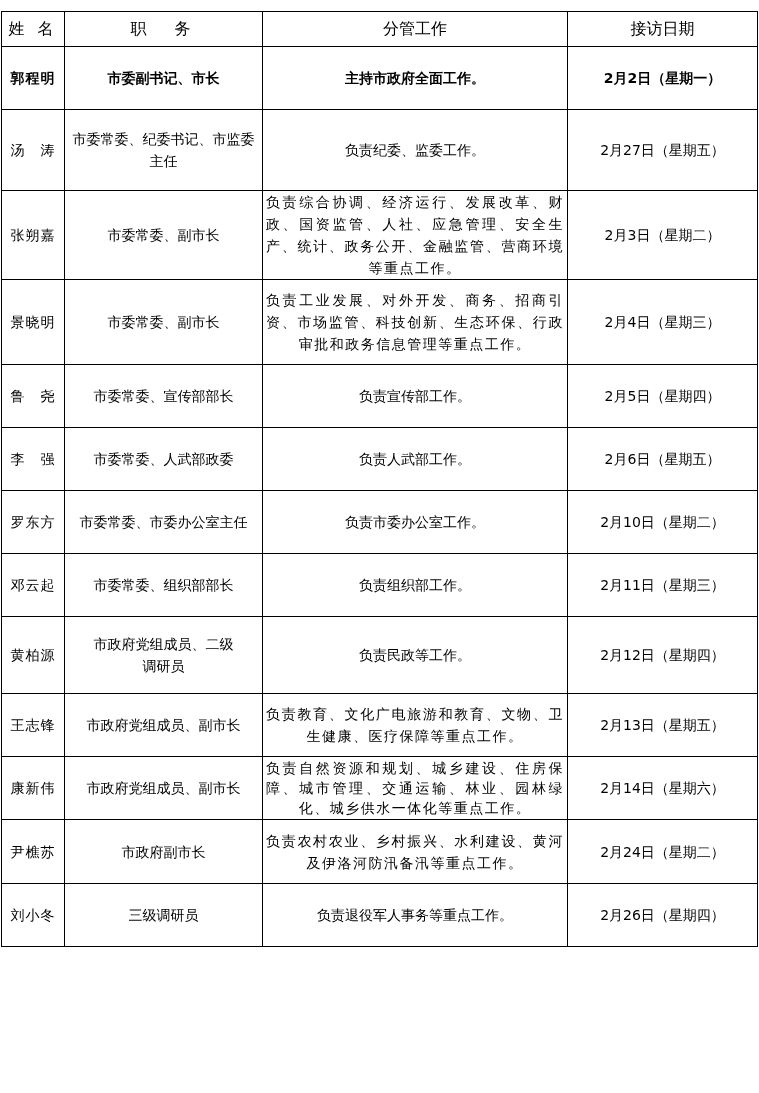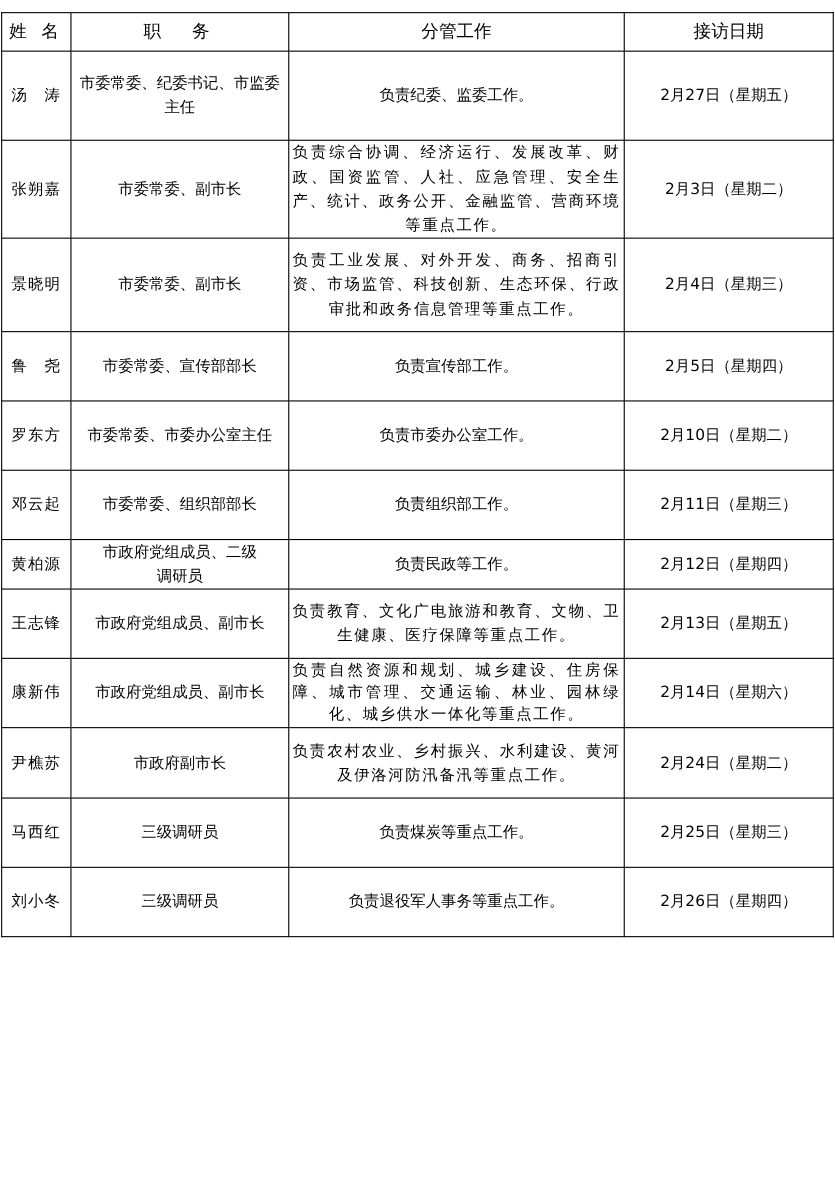--- a/index.html
+++ b/index.html
@@ -42,20 +42,26 @@
   </colgroup>
   <thead>
     <tr>
       <th style="letter-spacing:4px;">姓 名</th>
       <th style="letter-spacing:6px;white-space:pre;margin-left:10px;">职  务</th>
       <th>分管工作</th>
       <th>接访日期</th>
     </tr>
   </thead>
   <tbody>
+    <tr class="bold" style="height:63px">
+      <td class="name">郭程明</td>
+      <td>市委副书记、市长</td>
+      <td class="work">主持市政府全面工作。</td>
+      <td class="date">2月2日（星期一）</td>
+    </tr>
     <tr style="height:81px">
       <td class="name">汤　涛</td>
       <td>市委常委、纪委书记、市监委主任</td>
       <td class="work">负责纪委、监委工作。</td>
       <td class="date">2月27日（星期五）</td>
     </tr>
     <tr style="height:85px">
       <td class="name">张朔嘉</td>
       <td>市委常委、副市长</td>
       <td class="work multi">负责综合协调、经济运行、发展改革、财政、国资监管、人社、应急管理、安全生产、统计、政务公开、金融监管、营商环境等重点工作。</td>
@@ -67,34 +73,40 @@
       <td class="work multi">负责工业发展、对外开发、商务、招商引资、市场监管、科技创新、生态环保、行政审批和政务信息管理等重点工作。</td>
       <td class="date">2月4日（星期三）</td>
     </tr>
     <tr style="height:63px">
       <td class="name">鲁　尧</td>
       <td>市委常委、宣传部部长</td>
       <td class="work">负责宣传部工作。</td>
       <td class="date">2月5日（星期四）</td>
     </tr>
     <tr style="height:63px">
+      <td class="name">李　强</td>
+      <td>市委常委、人武部政委</td>
+      <td class="work">负责人武部工作。</td>
+      <td class="date">2月6日（星期五）</td>
+    </tr>
+    <tr style="height:63px">
       <td class="name">罗东方</td>
       <td>市委常委、市委办公室主任</td>
       <td class="work">负责市委办公室工作。</td>
       <td class="date">2月10日（星期二）</td>
     </tr>
     <tr style="height:63px">
       <td class="name">邓云起</td>
       <td>市委常委、组织部部长</td>
       <td class="work">负责组织部工作。</td>
       <td class="date">2月11日（星期三）</td>
     </tr>
     <tr style="height:45px">
       <td class="name">黄柏源</td>
-      <td style="padding:0 24px;">市政府党组成员、二级调研员</td>
+      <td style="padding:16px 24px;">市政府党组成员、二级调研员</td>
       <td class="work">负责民政等工作。</td>
       <td class="date">2月12日（星期四）</td>
     </tr>
     <tr style="height:63px">
       <td class="name">王志锋</td>
       <td>市政府党组成员、副市长</td>
       <td class="work multi">负责教育、文化广电旅游和教育、文物、卫生健康、医疗保障等重点工作。</td>
       <td class="date">2月13日（星期五）</td>
     </tr>
     <tr style="height:63px">
@@ -103,25 +115,19 @@
       <td class="work multi" style="line-height:20px;border-radius:12px;">负责自然资源和规划、城乡建设、住房保障、城市管理、交通运输、林业、园林绿化、城乡供水一体化等重点工作。</td>
       <td class="date">2月14日（星期六）</td>
     </tr>
     <tr style="height:64px">
       <td class="name">尹樵苏</td>
       <td>市政府副市长</td>
       <td class="work multi">负责农村农业、乡村振兴、水利建设、黄河及伊洛河防汛备汛等重点工作。</td>
       <td class="date">2月24日（星期二）</td>
     </tr>
     <tr style="height:63px">
-      <td class="name">马西红</td>
-      <td>三级调研员</td>
-      <td class="work">负责煤炭等重点工作。</td>
-      <td class="date">2月25日（星期三）</td>
-    </tr>
-    <tr style="height:63px">
       <td class="name">刘小冬</td>
       <td>三级调研员</td>
       <td class="work">负责退役军人事务等重点工作。</td>
       <td class="date">2月26日（星期四）</td>
     </tr>
   </tbody>
 </table>
 
 </body></html>

